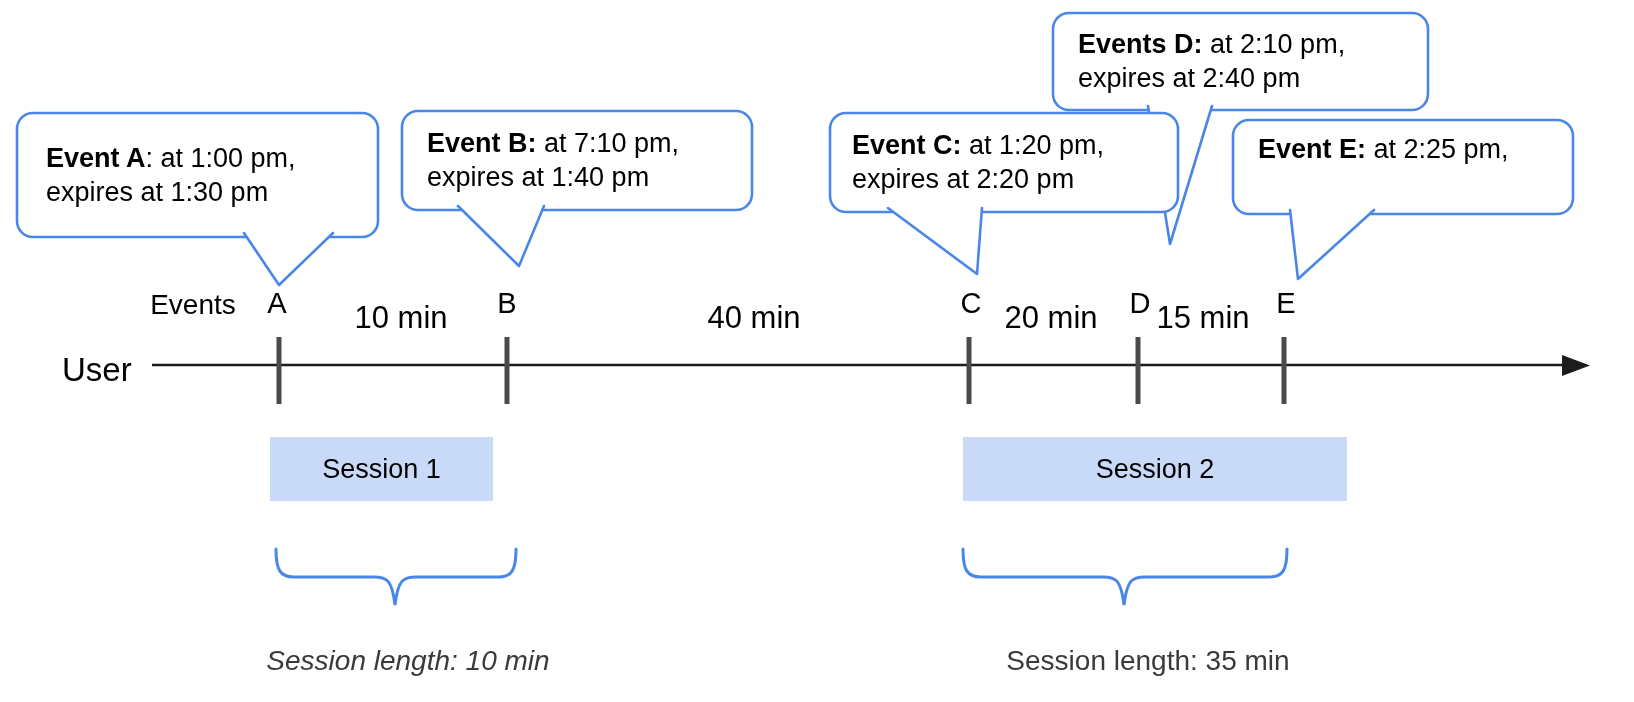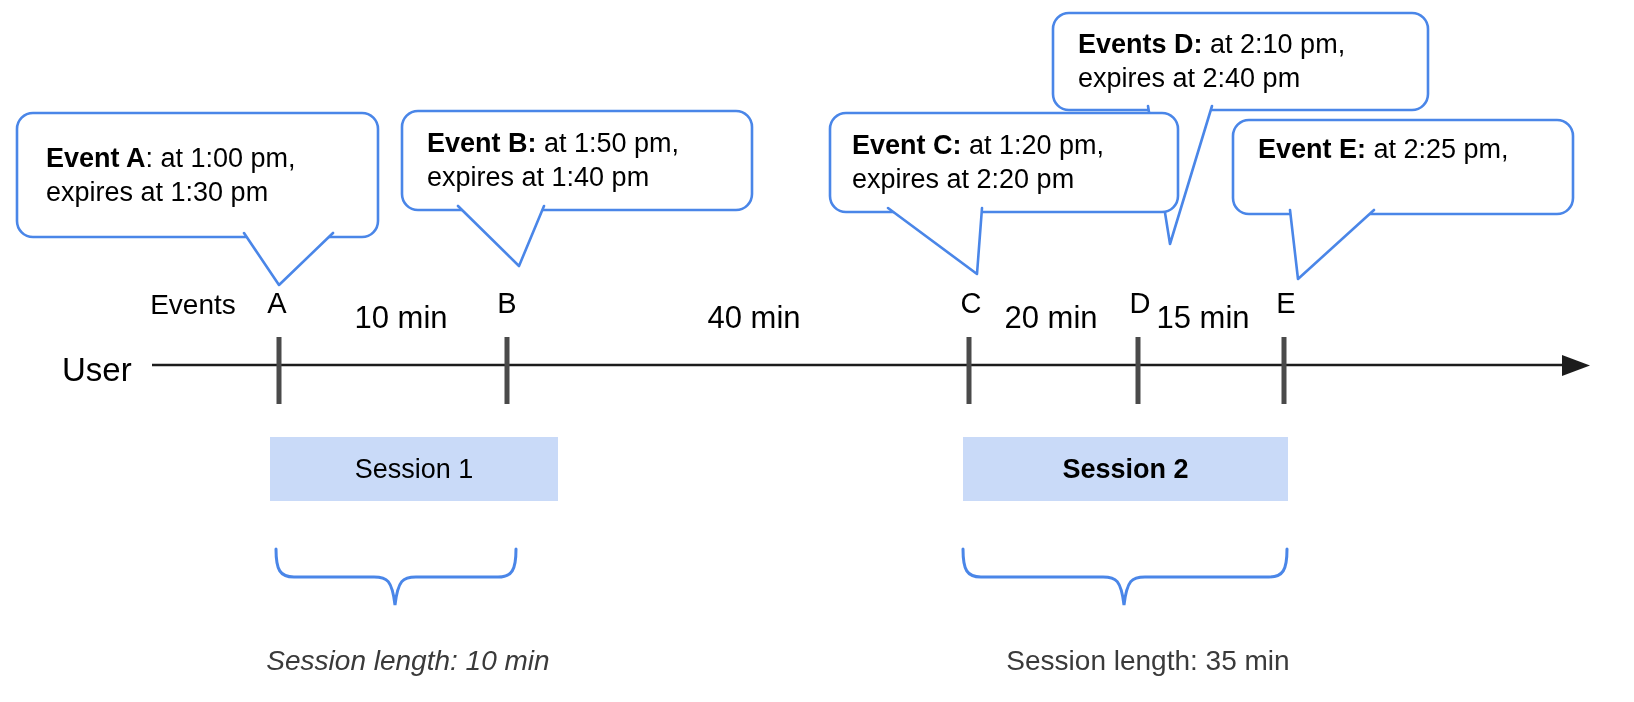--- a/index.html
+++ b/index.html
@@ -74,21 +74,21 @@
 
     <path class="brace" d="M 276 549 C 276 570, 280 577, 294 577 L 374 577 C 387 577, 392 580, 395 605 C 398 580, 403 577, 416 577 L 498 577 C 512 577, 516 570, 516 549"></path>
     <path class="brace" d="M 963 549 C 963 570, 967 577, 981 577 L 1103 577 C 1116 577, 1121 580, 1124 605 C 1127 580, 1132 577, 1145 577 L 1269 577 C 1283 577, 1287 570, 1287 549"></path>
   </svg>
 
   <div class="callout-text" style="left:46px;top:141px;">
     <div><span class="b">Event A</span><span>: at 1:00 pm,</span></div>
     <div>expires at 1:30 pm</div>
   </div>
   <div class="callout-text" style="left:427px;top:126px;">
-    <div><span class="b">Event B:</span><span> at 1:50 pm,</span></div>
+    <div><span class="b">Event B:</span><span> at 7:10 pm,</span></div>
     <div>expires at 1:40 pm</div>
   </div>
   <div class="callout-text" style="left:852px;top:128px;">
     <div><span class="b">Event C:</span><span> at 1:20 pm,</span></div>
     <div>expires at 2:20 pm</div>
   </div>
   <div class="callout-text" style="left:1078px;top:27px;">
     <div><span class="b">Events D:</span><span> at 2:10 pm,</span></div>
     <div>expires at 2:40 pm</div>
   </div>
@@ -103,23 +103,23 @@
   <div class="tick-label" style="left:1140px;top:289px;">D</div>
   <div class="tick-label" style="left:1286px;top:289px;">E</div>
 
   <div class="gap-label" style="left:401px;top:306px;">10 min</div>
   <div class="gap-label" style="left:754px;top:306px;">40 min</div>
   <div class="gap-label" style="left:1051px;top:306px;">20 min</div>
   <div class="gap-label" style="left:1203px;top:306px;">15 min</div>
 
   <div class="user-label" style="left:62px;top:353px;">User</div>
 
-  <div class="session-bar" style="left:270px;top:437px;width:288px;">
+  <div class="session-bar" style="left:270px;top:437px;width:223px;">
     <span>Session 1</span>
   </div>
-  <div class="session-bar" style="left:963px;top:437px;width:325px;font-weight:bold;">
+  <div class="session-bar" style="left:963px;top:437px;width:384px;">
     <span>Session 2</span>
   </div>
 
   <div class="length-label" style="left:408px;top:647px;font-style:italic;">Session length: 10 min</div>
   <div class="length-label" style="left:1148px;top:647px;">Session length: 35 min</div>
 
 </div>
 
 </body></html>

